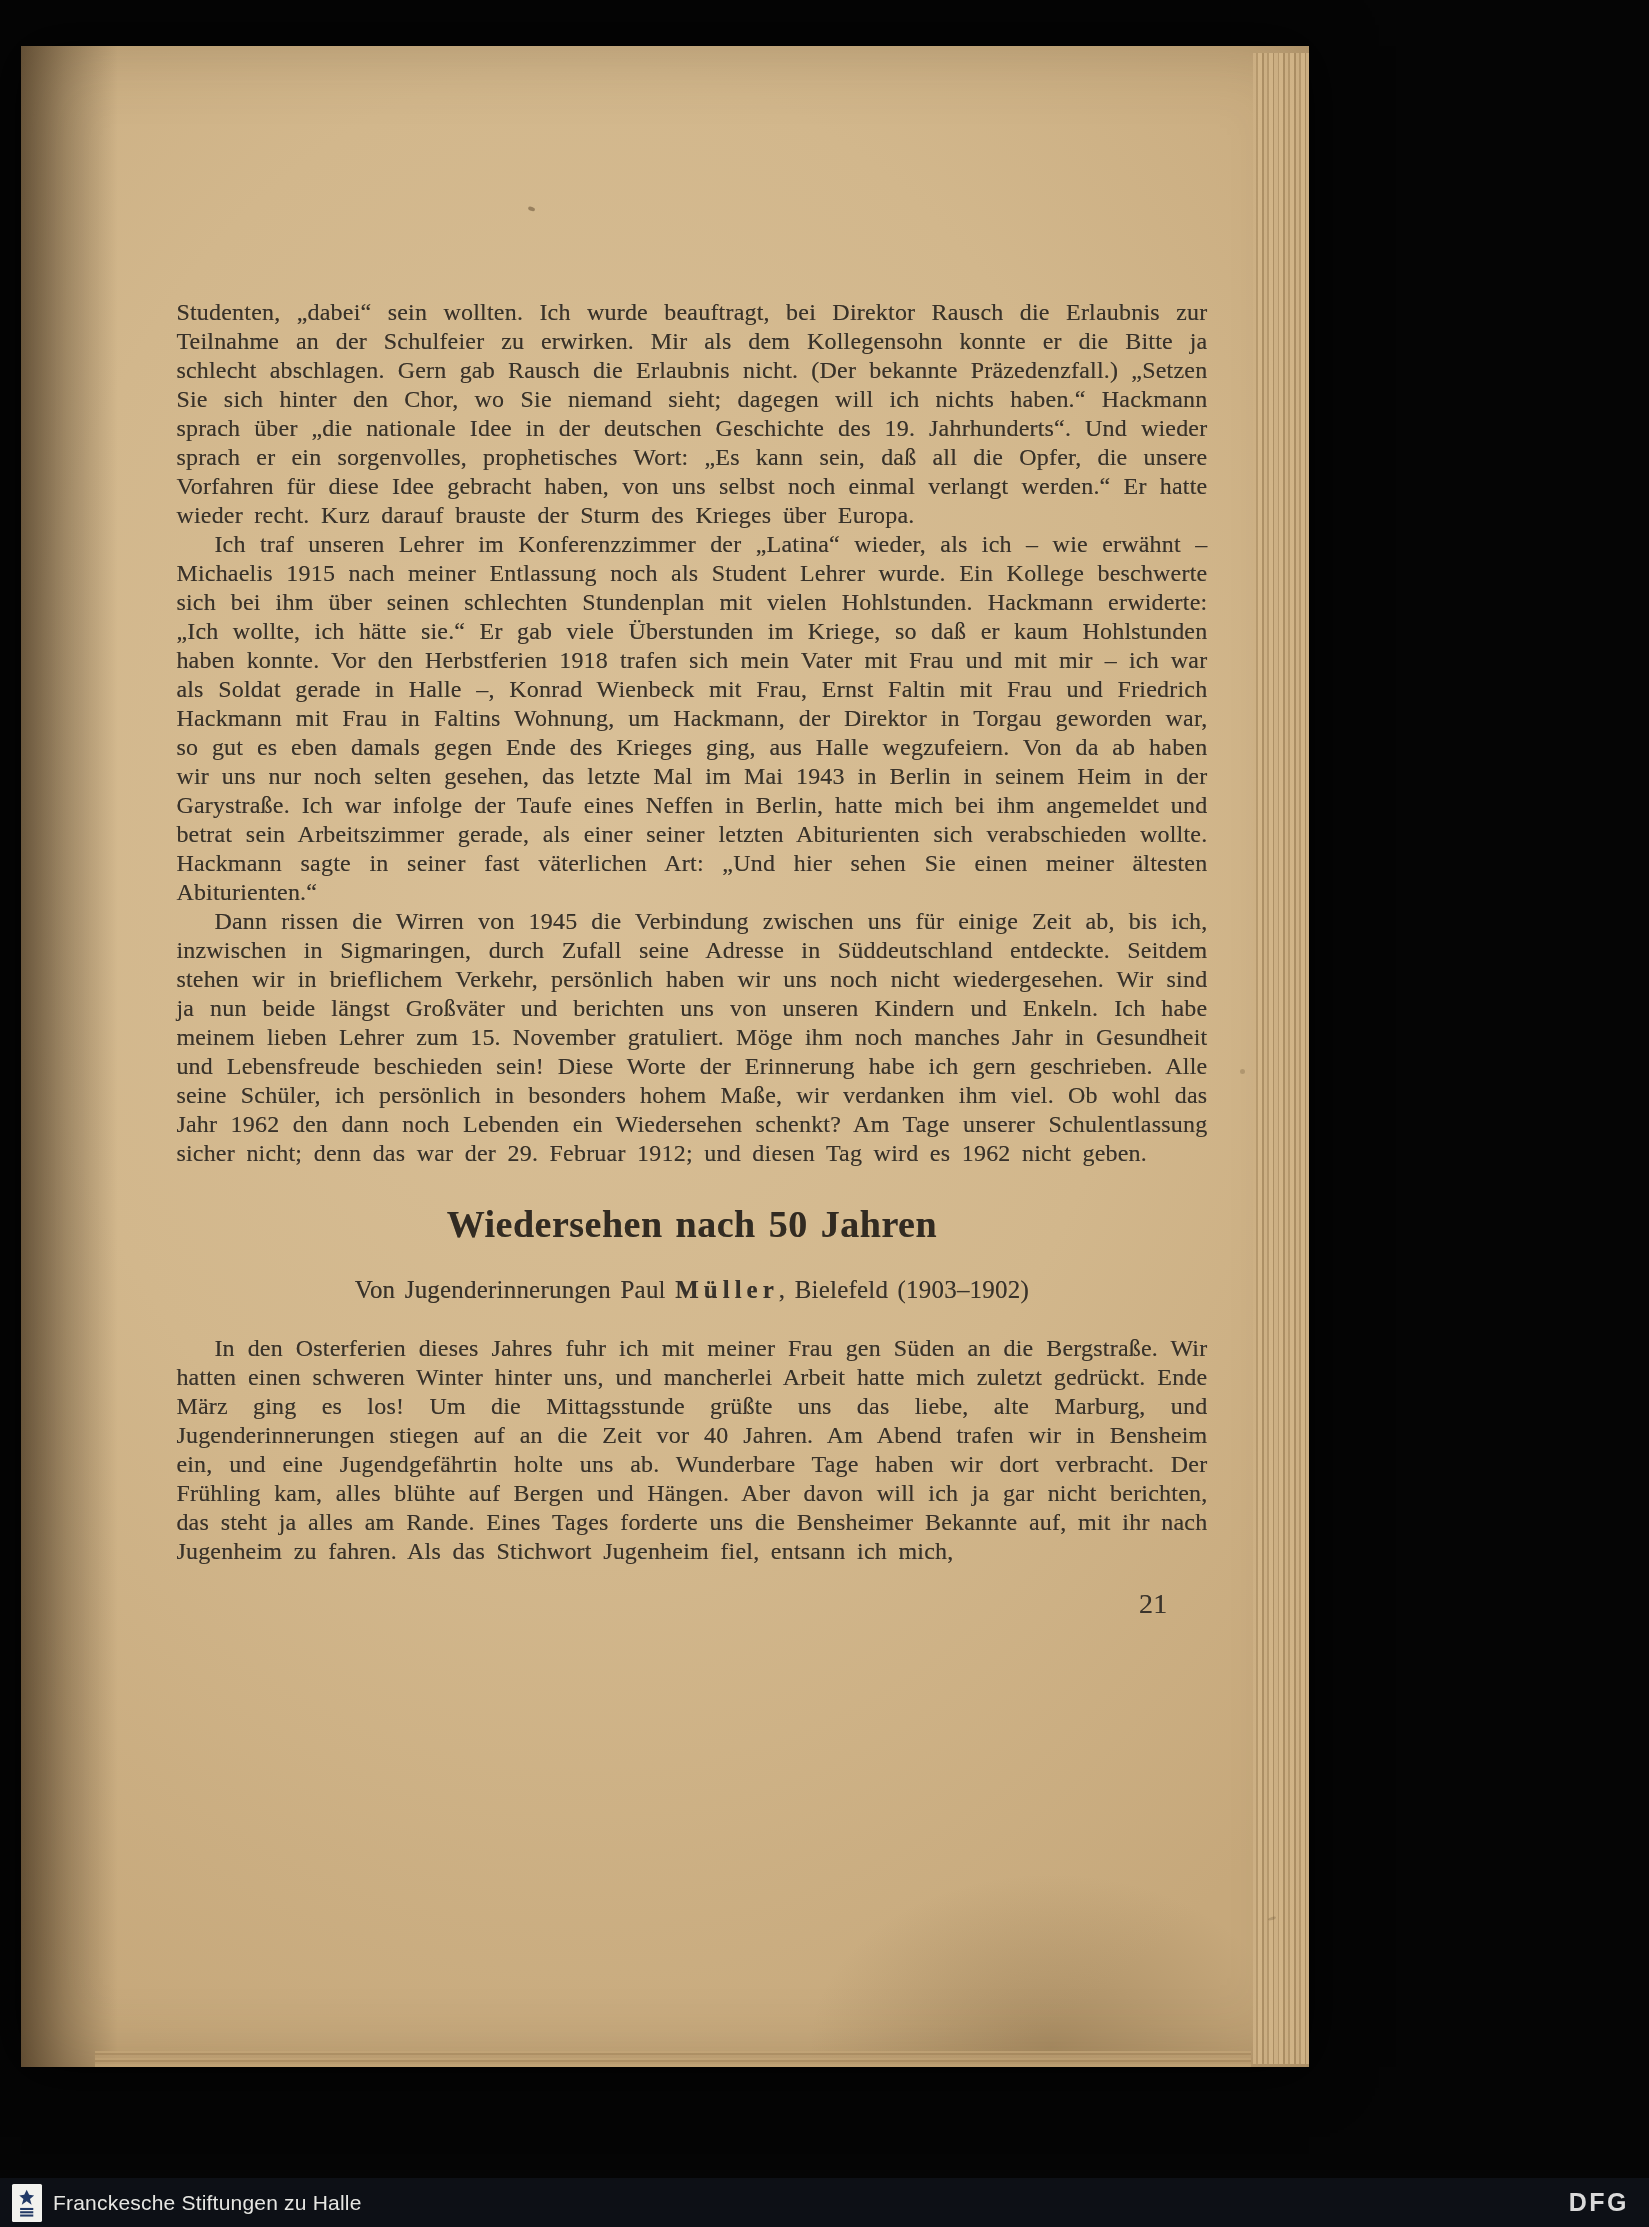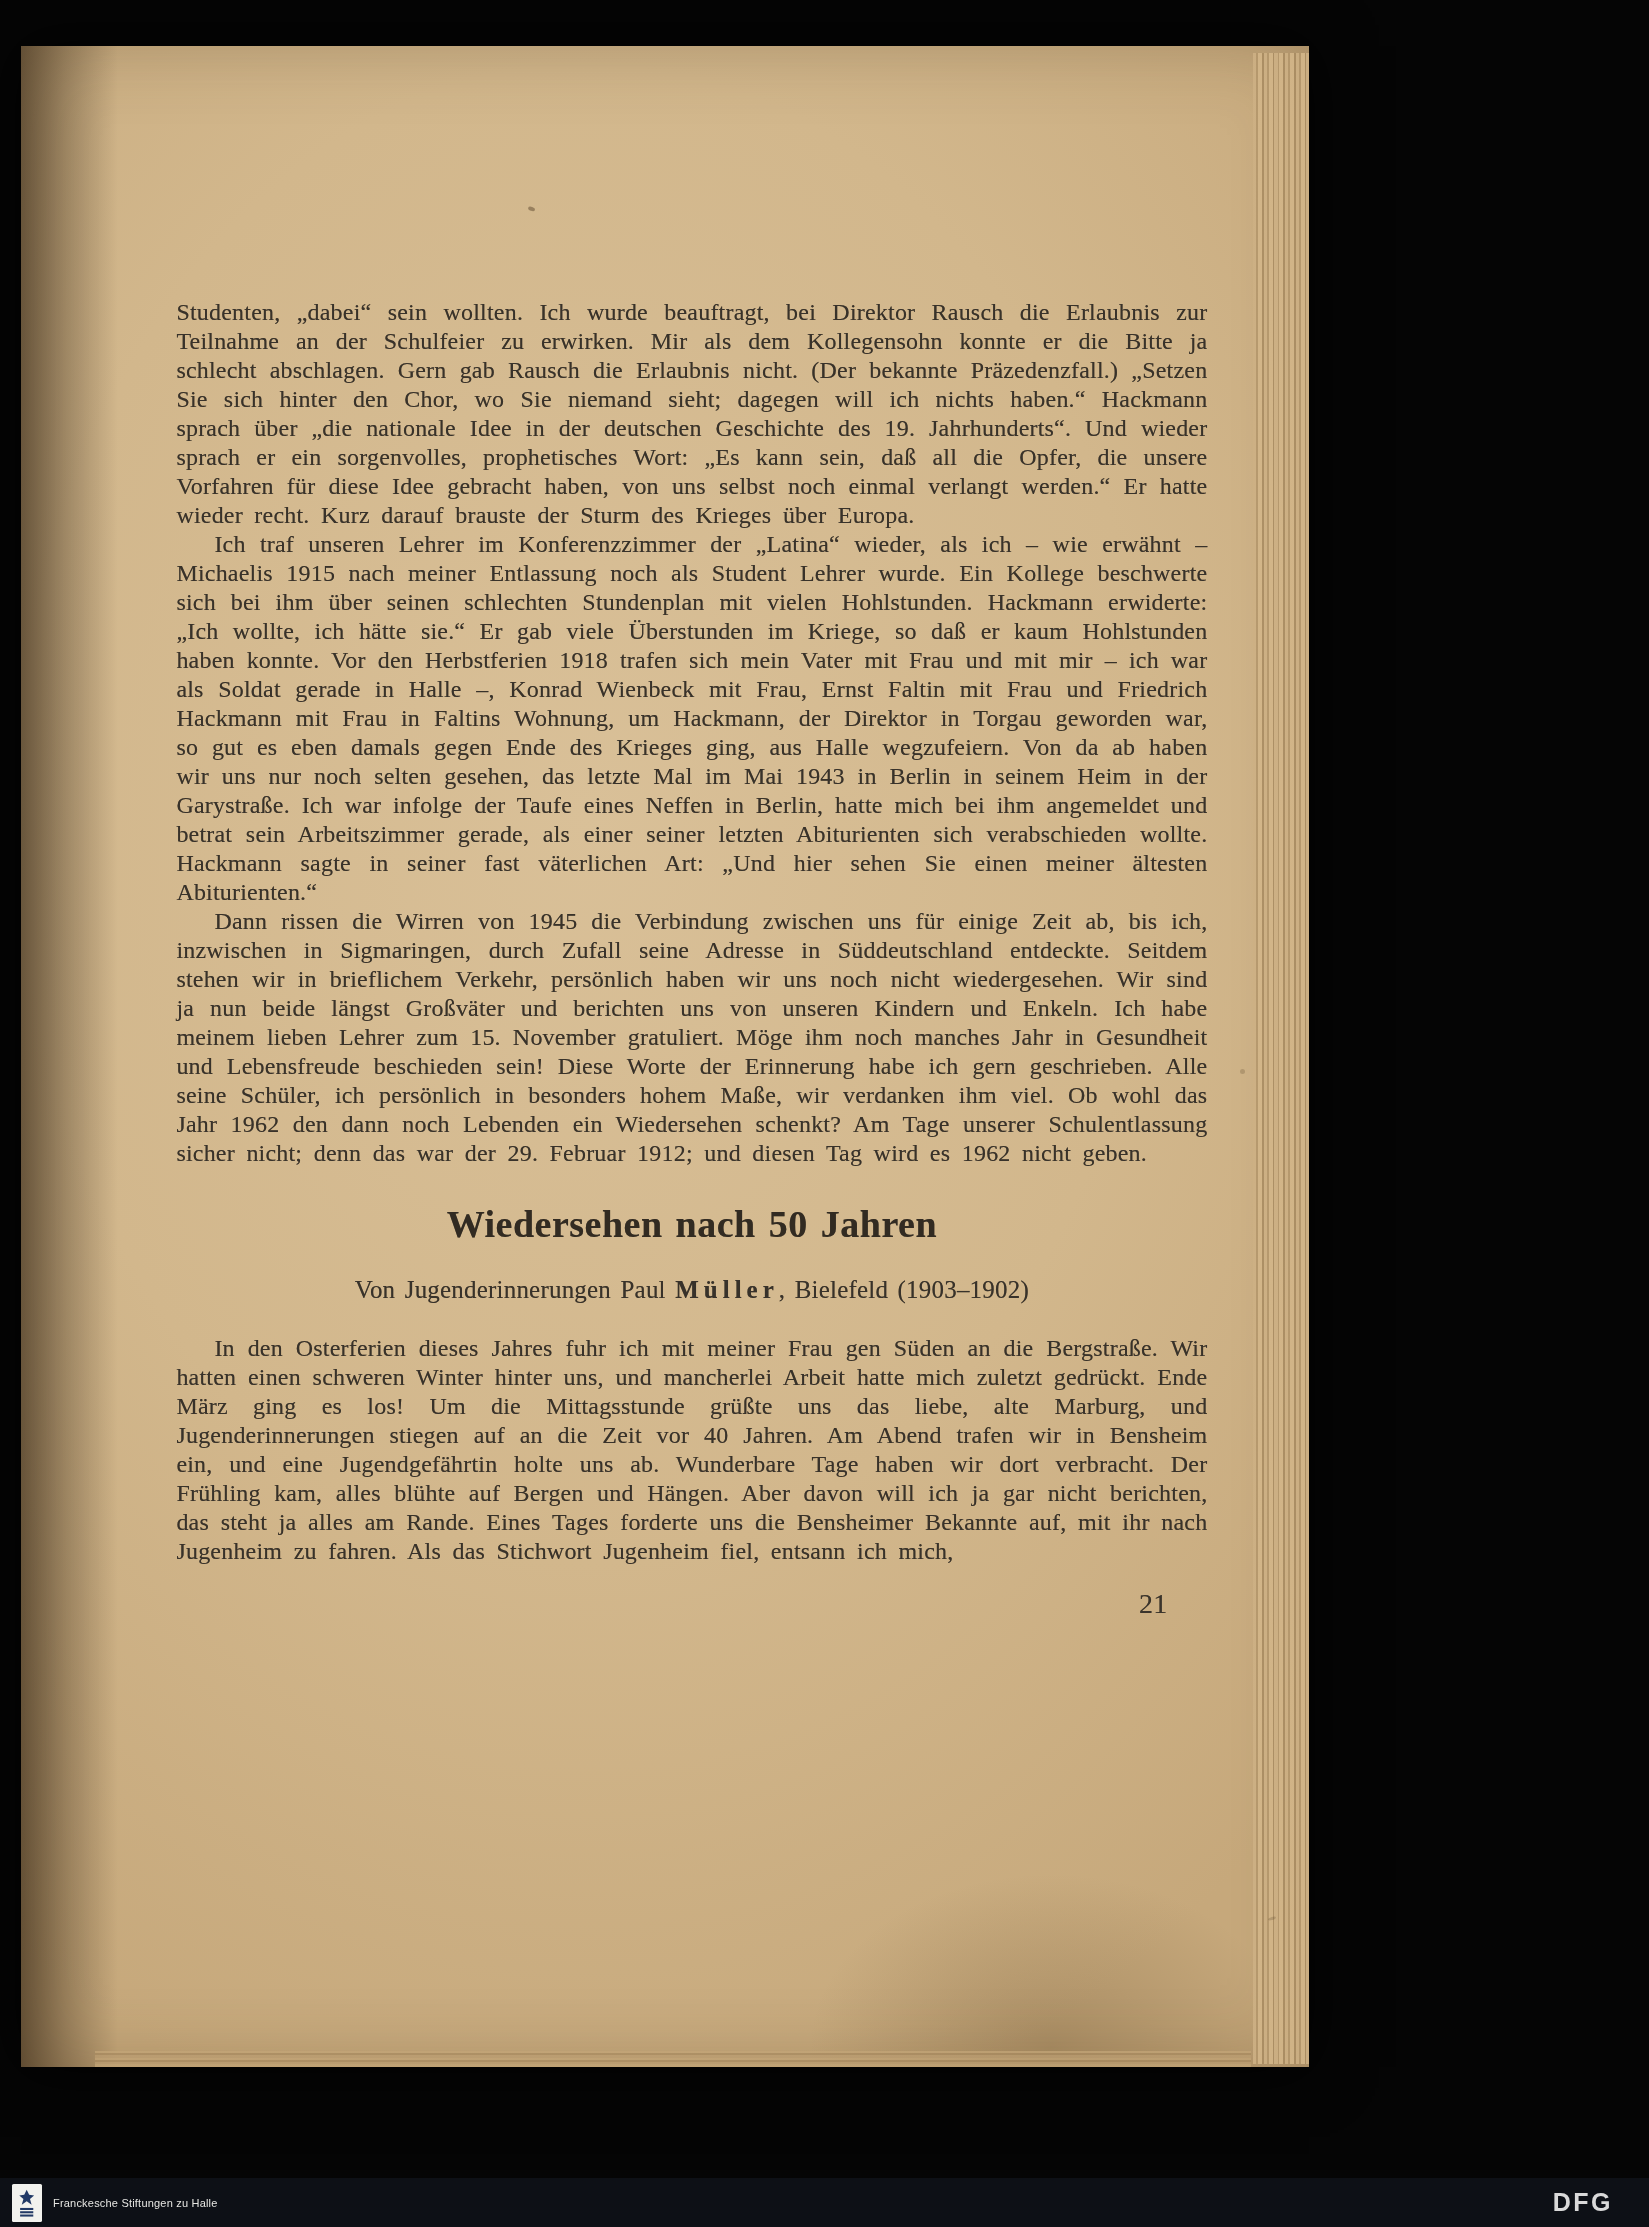--- a/index.html
+++ b/index.html
@@ -72,24 +72,24 @@
     position:absolute; left:0; right:0; bottom:0; height:49px;
     background:#0d1016;
     display:flex; align-items:center; justify-content:space-between;
     font-family:"Liberation Sans","DejaVu Sans",sans-serif;
   }
   .footer-left { display:flex; align-items:center; gap:11.5px; padding-left:11.5px; }
   .logo-box {
     width:30px; height:38px; background:#f2f2ee; border-radius:1.6px;
     display:flex; align-items:center; justify-content:center;
   }
-  .footer-text { color:#e6e6e2; font-size:11px; letter-spacing:0.2px; }
+  .footer-text { color:#e6e6e2; font-size:21px; letter-spacing:0.2px; }
   .dfg {
     color:#d9d9d9; font-size:25px; font-weight:700;
-    letter-spacing:2.5px; padding-right:36px;
+    letter-spacing:2.5px; padding-right:20px;
   }
 </style>
 </head>
 <body>
 
 <div class="scene">
 
   <div class="paper">
     <div class="spine-shadow"></div>
     <div class="fore-edge"></div>

